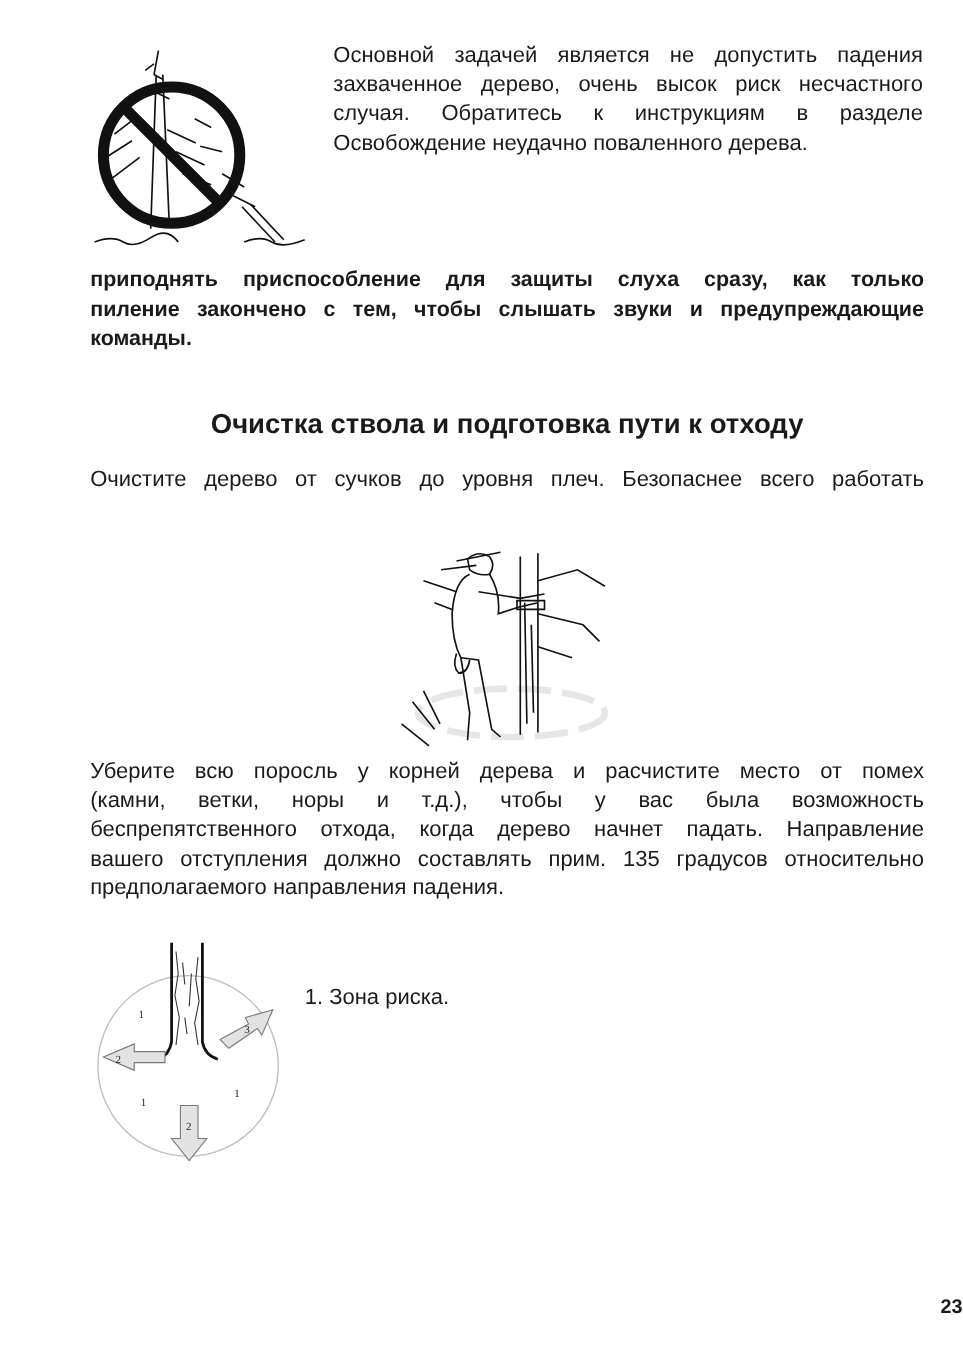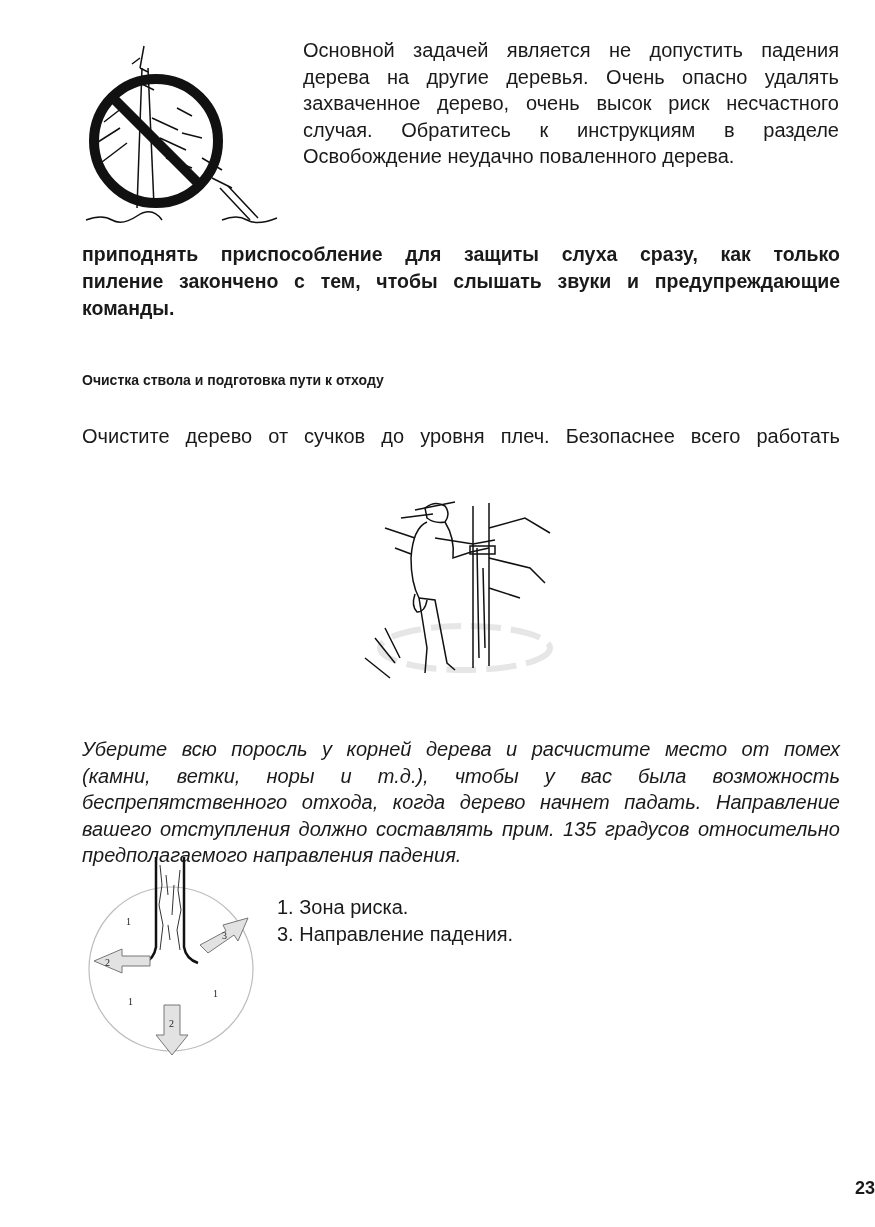--- a/index.html
+++ b/index.html
@@ -4,23 +4,23 @@
   <style>
     html, body { margin: 0; padding: 0; background: #ffffff; }
     body { width: 875px; height: 1227px; position: relative; overflow: hidden;
            font-family: "Liberation Sans", sans-serif; color: #1a1a1a; }
     .abs { position: absolute; }
     .para { font-size: 20px; line-height: 26.5px; text-align: justify; }
     .para span { display: block; }
     .para .last { text-align: left; }
     .intro { left: 303px; top: 37px; width: 536px; }
     .important { left: 82px; top: 241px; width: 758px; font-weight: bold; font-size: 19.5px; line-height: 27px; }
-    .section-title { left: 82px; top: 372px; width: 758px; text-align: left; font-weight: bold; font-size: 14px; }
+    .section-title { left: 82px; top: 372px; width: 758px; text-align: center; font-weight: bold; font-size: 25px; }
     .clear { left: 82px; top: 423px; width: 758px; }
-    .roots { left: 82px; top: 736px; width: 758px; font-style: italic; }
+    .roots { left: 82px; top: 688px; width: 758px; }
     .legend { left: 277px; top: 894px; font-size: 20px; line-height: 27px; }
     .legend div { white-space: nowrap; }
     .page-num { left: 0; width: 875px; top: 1178px; text-align: right; font-weight: bold; font-size: 18px; }
     .justify-line { text-align: justify; text-align-last: justify; }
   </style>
 </head>
 <body>
 
 <div class="abs" style="left:82px;top:38px;width:200px;height:190px;">
   <svg width="200" height="190" viewBox="0 0 200 190">
@@ -35,21 +35,20 @@
       <path d="M4 182 Q20 176 30 182 T55 178 T80 182"></path>
       <path d="M140 182 Q155 176 165 182 T195 180"></path>
     </g>
     <circle cx="74" cy="103" r="62" stroke="#111" stroke-width="10" fill="none"></circle>
     <line x1="30" y1="59" x2="118" y2="147" stroke="#111" stroke-width="10"></line>
   </svg>
 </div>
 
 <div class="abs para intro">
   <span class="justify-line">Основной задачей является не допустить падения</span>
-  <span class="justify-line">дерева на другие деревья. Очень опасно   удалять</span>
   <span class="justify-line">захваченное дерево, очень высок риск несчастного</span>
   <span class="justify-line">случая. Обратитесь к инструкциям в разделе</span>
   <span class="last">Освобождение неудачно поваленного дерева.</span>
 </div>
 
 <div class="abs para important">
   <span class="justify-line">приподнять приспособление для защиты слуха сразу, как только</span>
   <span class="justify-line">пиление закончено с тем, чтобы слышать звуки и предупреждающие</span>
   <span class="last">команды.</span>
 </div>
@@ -112,16 +111,15 @@
       <text x="133" y="142">1</text>
       <text x="25" y="111">2</text>
       <text x="89" y="172">2</text>
       <text x="142" y="84">3</text>
     </g>
   </svg>
 </div>
 
 <div class="abs legend">
   <div>1. Зона риска.</div>
-  <div>3. Направление падения.</div>
 </div>
 
 <div class="abs page-num">23</div>
 
 </body></html>

